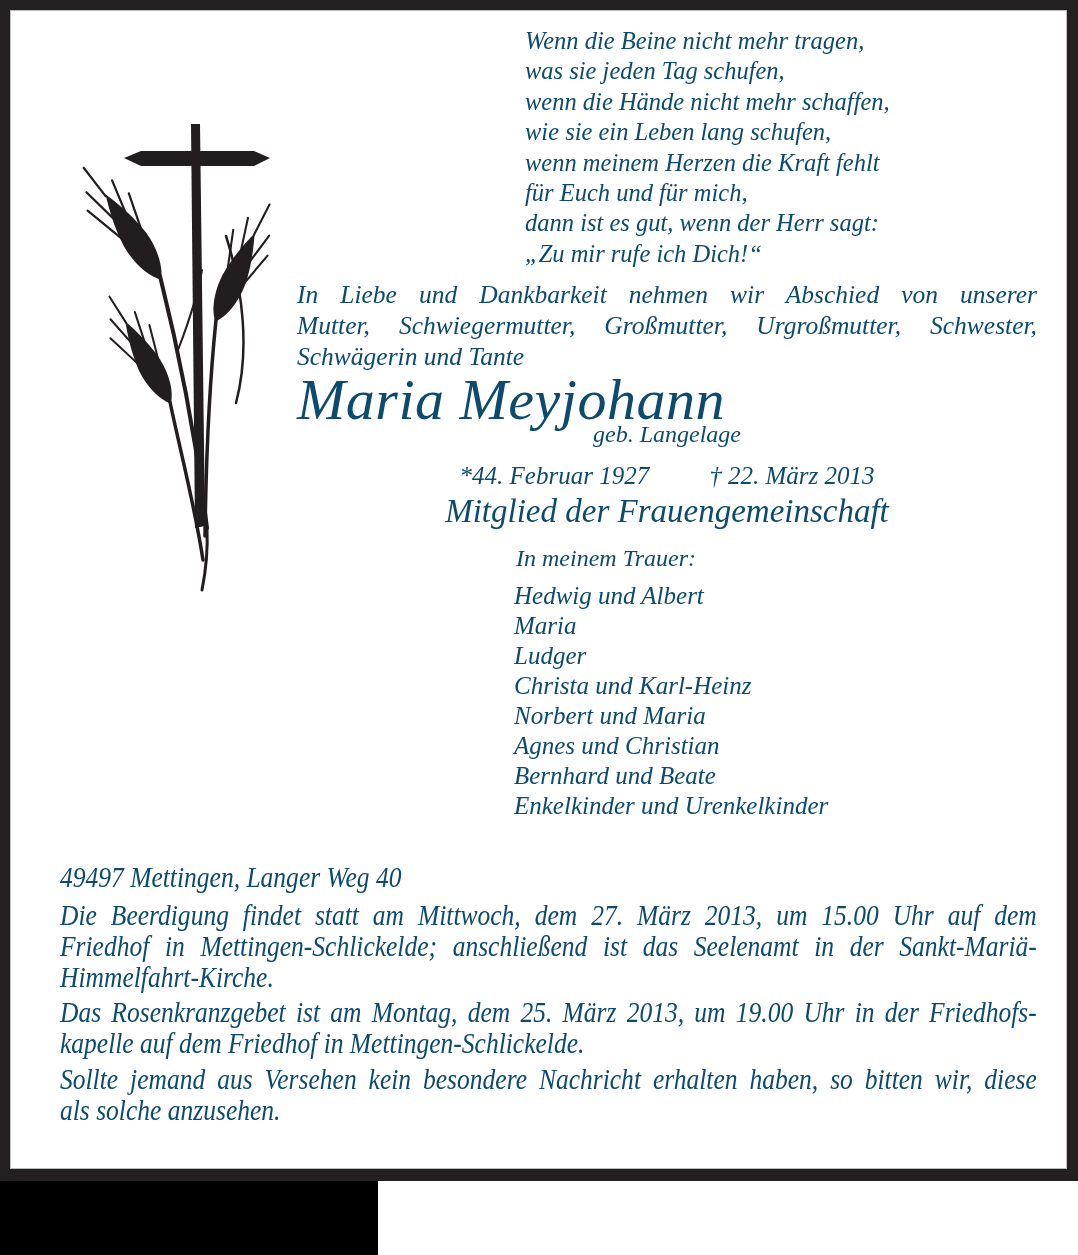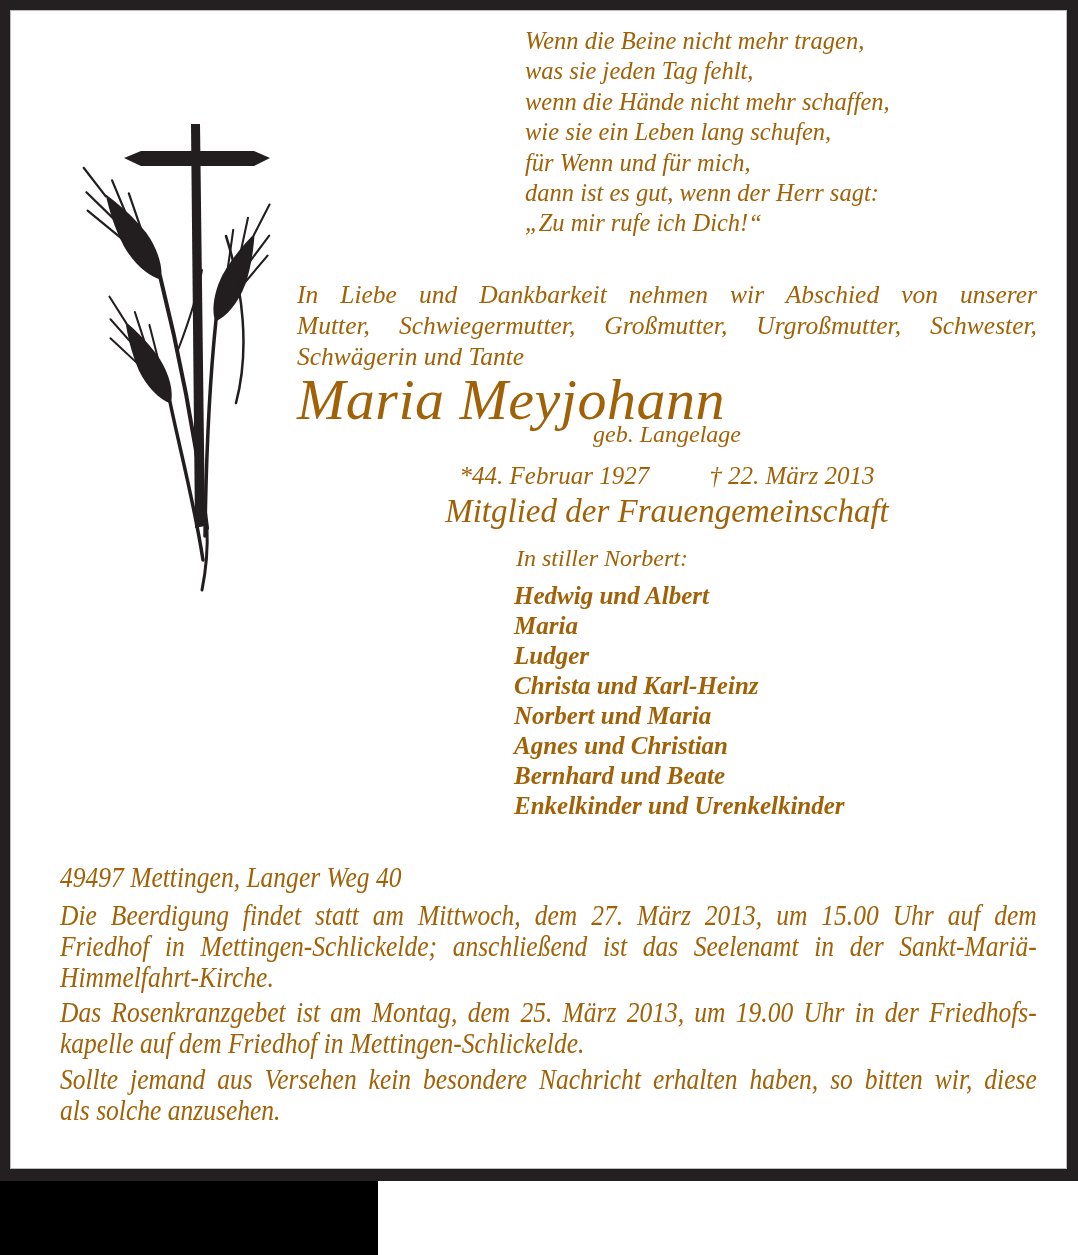--- a/index.html
+++ b/index.html
@@ -7,21 +7,21 @@
     width: 1078px; height: 1255px;
     background: #ffffff;
   }
   .sheet {
     position: relative;
     width: 1078px; height: 1255px;
     background: #ffffff;
     overflow: hidden;
     font-family: "Liberation Serif", "DejaVu Serif", serif;
     font-style: italic;
-    color: #a16207;
+    color: #0c4a6e;
   }
   .frame {
     position: absolute; left: 0; top: 0;
     width: 1078px; height: 1181px;
     box-sizing: border-box;
     border: 10px solid #241f21;
     border-right-width: 11px;
     border-bottom-width: 12px;
     box-shadow: inset 0 0 0 1px #bdbdbd;
     background: #ffffff;
@@ -53,21 +53,21 @@
 
   .maiden  { left: 297px; top: 420px; width: 740px; text-align: center; font-size: 24px; line-height: 28px; }
   .dates   { left: 297px; top: 461px; width: 740px; text-align: center; font-size: 25px; line-height: 30px; }
   .dates .death-date { margin-left: 60px; }
   .membership { left: 297px; top: 496px; width: 740px; text-align: center; font-size: 33px; line-height: 30px; }
 
   .trauer { left: 516px; top: 544px; font-size: 24px; line-height: 29px; }
   .mourners {
     left: 514px; top: 581px;
     font-size: 25px; line-height: 30px;
-    font-weight: bold;
+    font-weight: normal;
   }
 
   .condensed {
     transform: scaleX(0.88);
     transform-origin: 0 0;
   }
   .address {
     left: 60px; top: 860px; width: 1110px;
     font-size: 29px; line-height: 34px;
   }
@@ -125,44 +125,45 @@
         <path d="M114,304 C124,352 138,404 147,462" stroke-width="3.5" fill="none"></path>
         <path d="M151,430 C152,452 150,472 146,492" stroke-width="3" fill="none"></path>
         <path d="M170,138 C187,192 194,252 180,305" stroke-width="2.5" fill="none"></path>
         <path d="M122,252 C132,226 141,200 146,172" stroke-width="2" fill="none"></path>
       </g>
     </svg>
   </div>
 
   <div class="abs poem">
     <div>Wenn die Beine nicht mehr tragen,</div>
-    <div>was sie jeden Tag fehlt,</div>
+    <div>was sie jeden Tag schufen,</div>
     <div>wenn die Hände nicht mehr schaffen,</div>
     <div>wie sie ein Leben lang schufen,</div>
-    <div>für Wenn und für mich,</div>
+    <div>wenn meinem Herzen die Kraft fehlt</div>
+    <div>für Euch und für mich,</div>
     <div>dann ist es gut, wenn der Herr sagt:</div>
     <div>„Zu mir rufe ich Dich!“</div>
   </div>
 
   <div class="abs intro">
     <div class="jline">In Liebe und Dankbarkeit nehmen wir Abschied von unserer</div>
     <div class="jline">Mutter, Schwiegermutter, Großmutter, Urgroßmutter, Schwester,</div>
     <div class="lastline">Schwägerin und Tante</div>
   </div>
 
   <div class="abs name-block">
     <div class="deceased-name">Maria Meyjohann</div>
   </div>
   <div class="abs maiden">geb. Langelage</div>
   <div class="abs dates">
     <span class="birth-date">*44. Februar 1927</span><span class="death-date">† 22. März 2013</span>
   </div>
   <div class="abs membership">Mitglied der Frauengemeinschaft</div>
 
-  <div class="abs trauer">In stiller Norbert:</div>
+  <div class="abs trauer">In meinem Trauer:</div>
   <div class="abs mourners">
     <div>Hedwig und Albert</div>
     <div>Maria</div>
     <div>Ludger</div>
     <div>Christa und Karl-Heinz</div>
     <div>Norbert und Maria</div>
     <div>Agnes und Christian</div>
     <div>Bernhard und Beate</div>
     <div>Enkelkinder und Urenkelkinder</div>
   </div>

